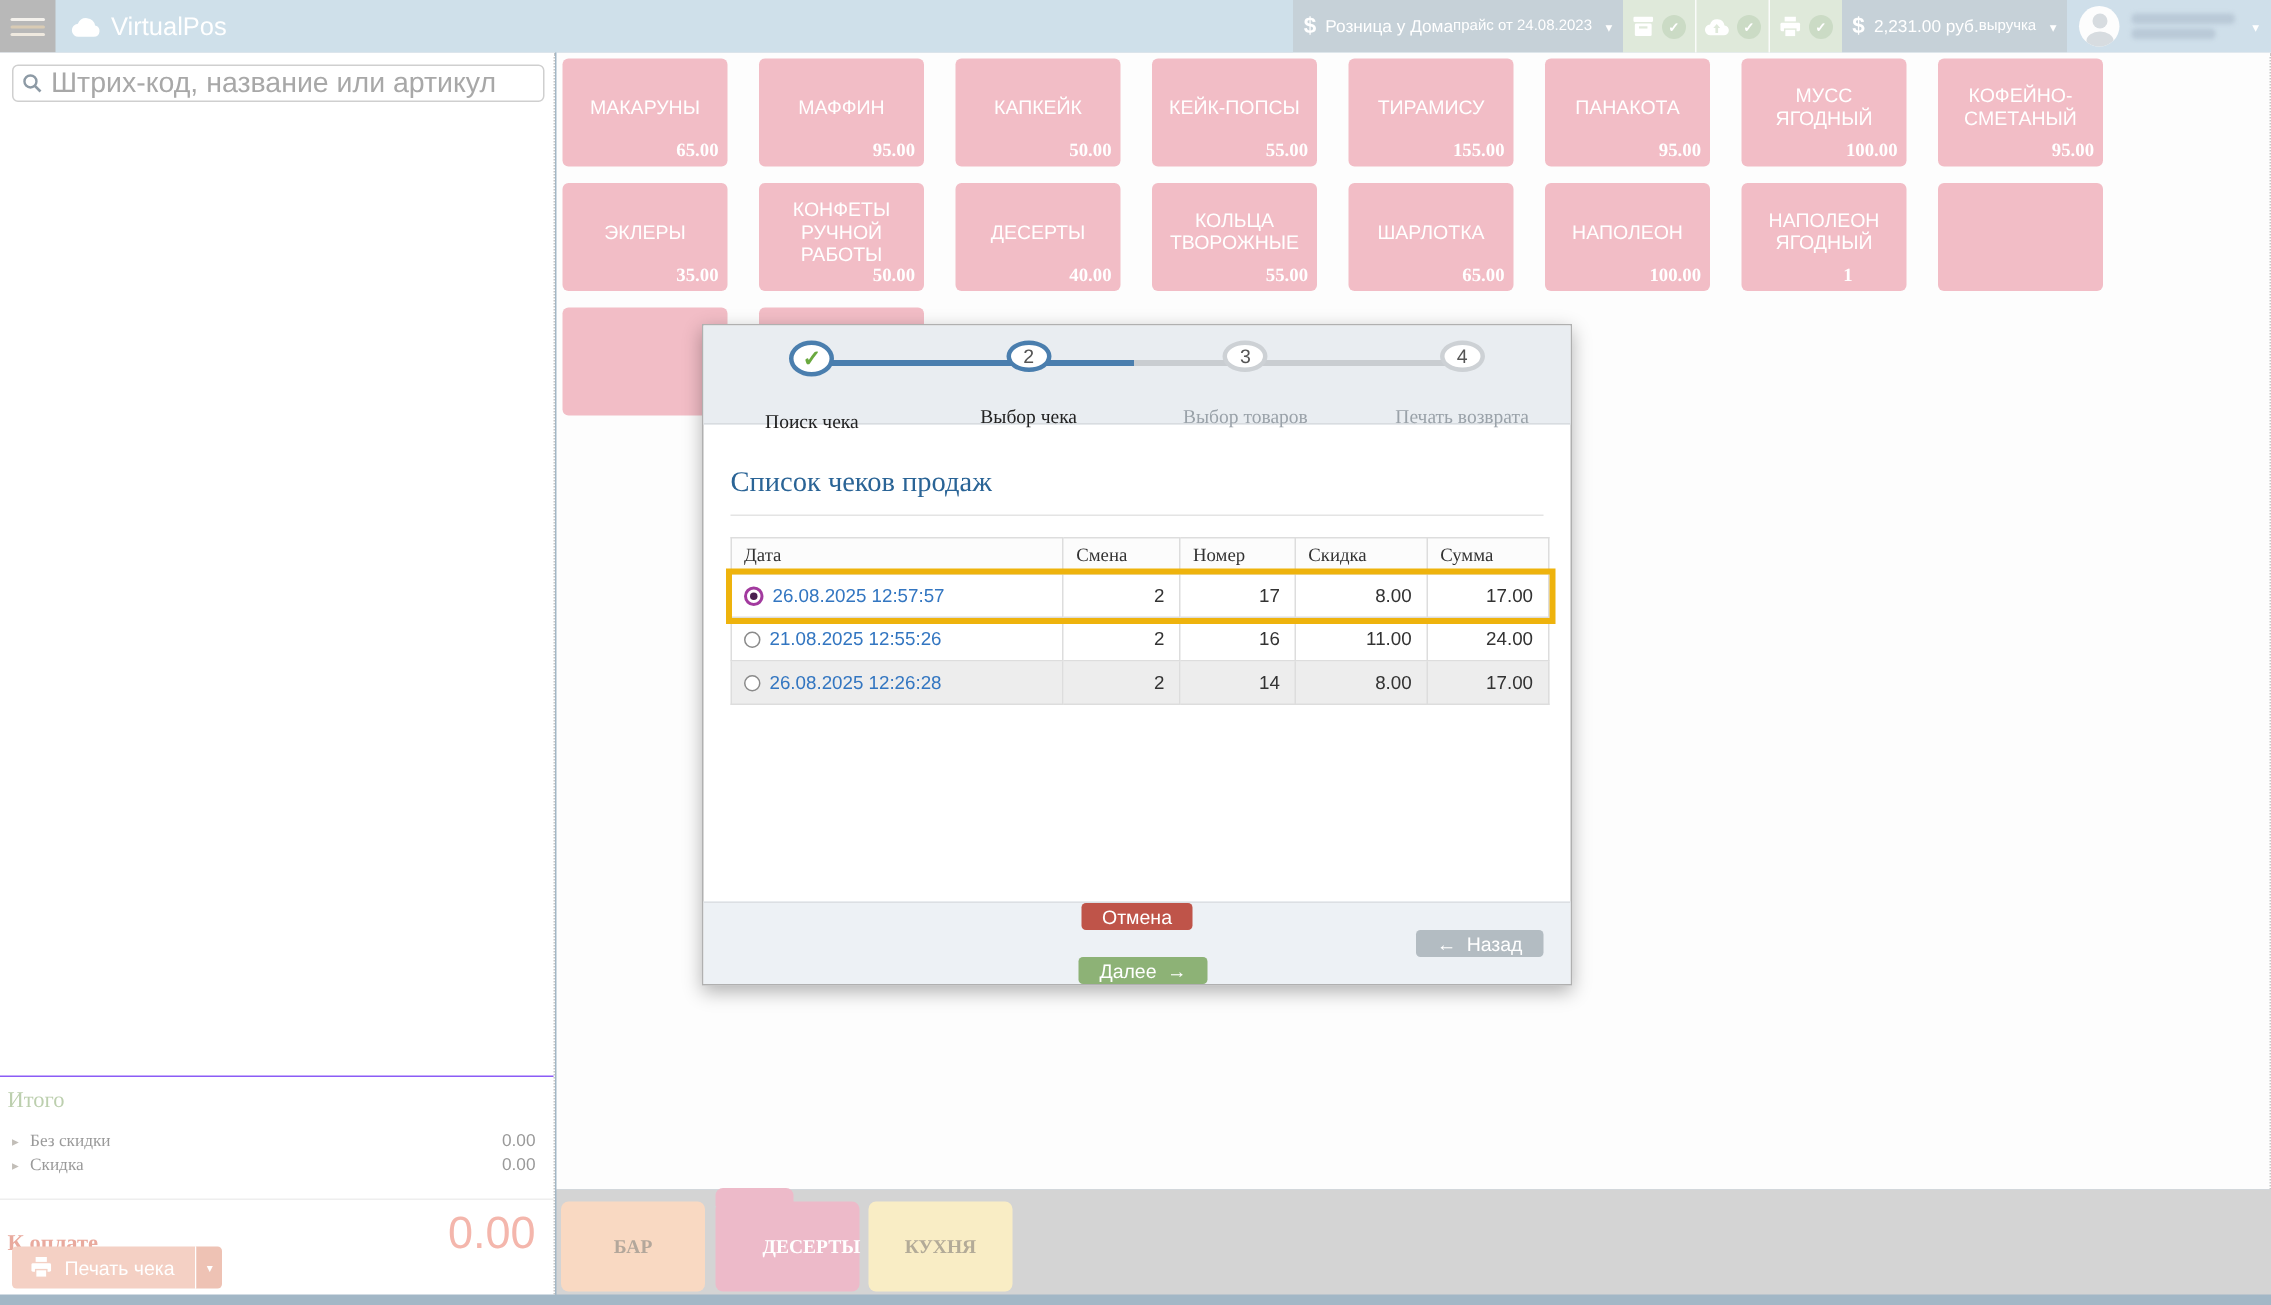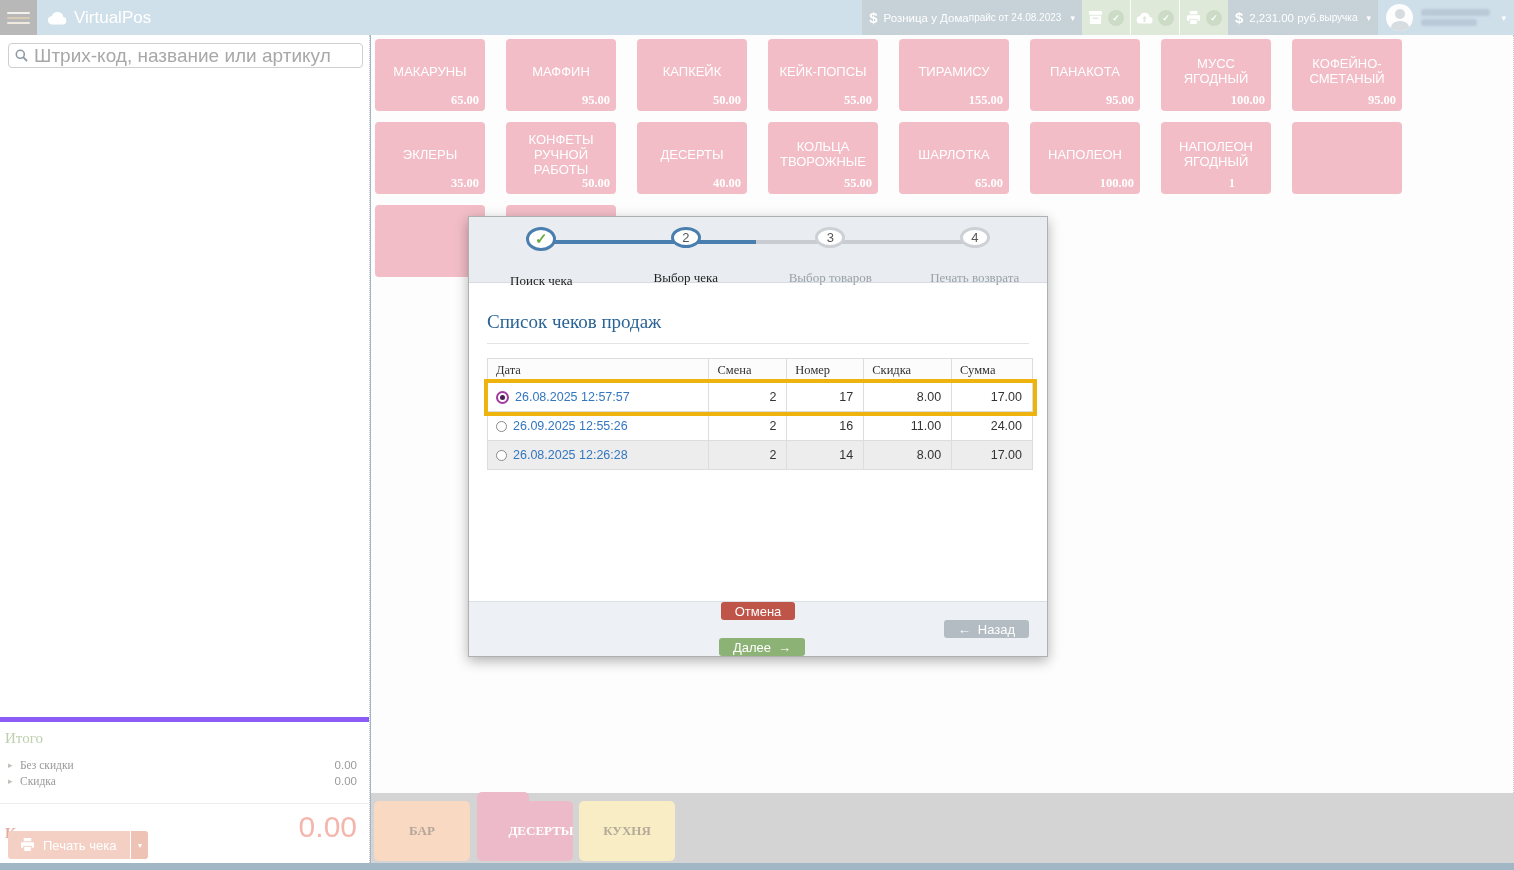--- a/index.html
+++ b/index.html
@@ -36,21 +36,21 @@
   .avatar .body{position:absolute;left:4.5px;top:17px;width:18px;height:12px;border-radius:50%;background:#d7dce0;}
   .redact{display:flex;flex-direction:column;gap:3px;flex:1;}
   .redact i{display:block;height:7px;border-radius:3px;background:#b9c9d7;filter:blur(1.3px);}
   .redact i:nth-child(2){width:80%;}
 
   
   .sidebar{position:absolute;left:0;top:35px;width:370px;height:828px;background:#fff;border-right:1px dotted #c6c6c6;}
   .searchbox{position:absolute;left:8px;top:8px;width:355px;height:25px;border:1px solid #cfcfcf;border-radius:4px;background:#fff;display:flex;align-items:center;padding:0 6px;gap:6px;}
   .searchbox input{border:none;outline:none;flex:1;font-size:19px;font-family:var(--sans);color:#555;background:transparent;}
   .searchbox input::placeholder{color:#a8a8a8;}
-  .totals{position:absolute;left:0;right:0;top:682px;border-top:5px solid #8b5cf6;padding-top:6px;}
+  .totals{position:absolute;left:0;right:0;top:682px;border-top:1px solid #8b5cf6;padding-top:6px;}
   .totals-title{font-family:var(--serif);font-size:15px;color:#bccfae;margin:2px 0 10px 5px;}
   .trow{display:flex;align-items:center;padding:2px 12px 2px 8px;cursor:pointer;}
   .trow .tri{color:#c2beb8;font-size:9px;width:12px;}
   .trow .tlabel{font-family:var(--serif);font-size:11.5px;color:#9a9a9a;}
   .trow .tval{margin-left:auto;font-size:11.5px;color:#9a9a9a;}
   .tot-divider{border-top:1px solid #eee;margin-top:14px;}
   .payable{display:flex;align-items:flex-end;padding:8px 12px 0 5px;}
   .pay-label{font-family:var(--serif);font-weight:bold;font-size:15px;color:#e9aa9e;}
   .pay-val{margin-left:auto;font-size:30px;line-height:30px;color:#f4b6ac;}
   .printbtn{position:absolute;left:8px;top:796px;height:28px;display:flex;}
@@ -365,21 +365,21 @@
               </td>
             <td class="num">2</td>
             <td class="num">17</td>
             <td class="num">8.00</td>
             <td class="num">17.00</td>
           </tr>
           <tr>
             <td>
                 <span class="datecell">
                   <span class="radio"></span>
-                  <span class="datelink">26.09.2025 12:55:26</span>
+                  <span class="datelink">21.08.2025 12:55:26</span>
                 </span>
               </td>
             <td class="num">2</td>
             <td class="num">16</td>
             <td class="num">11.00</td>
             <td class="num">24.00</td>
           </tr>
           <tr class="striped">
             <td>
                 <span class="datecell">

